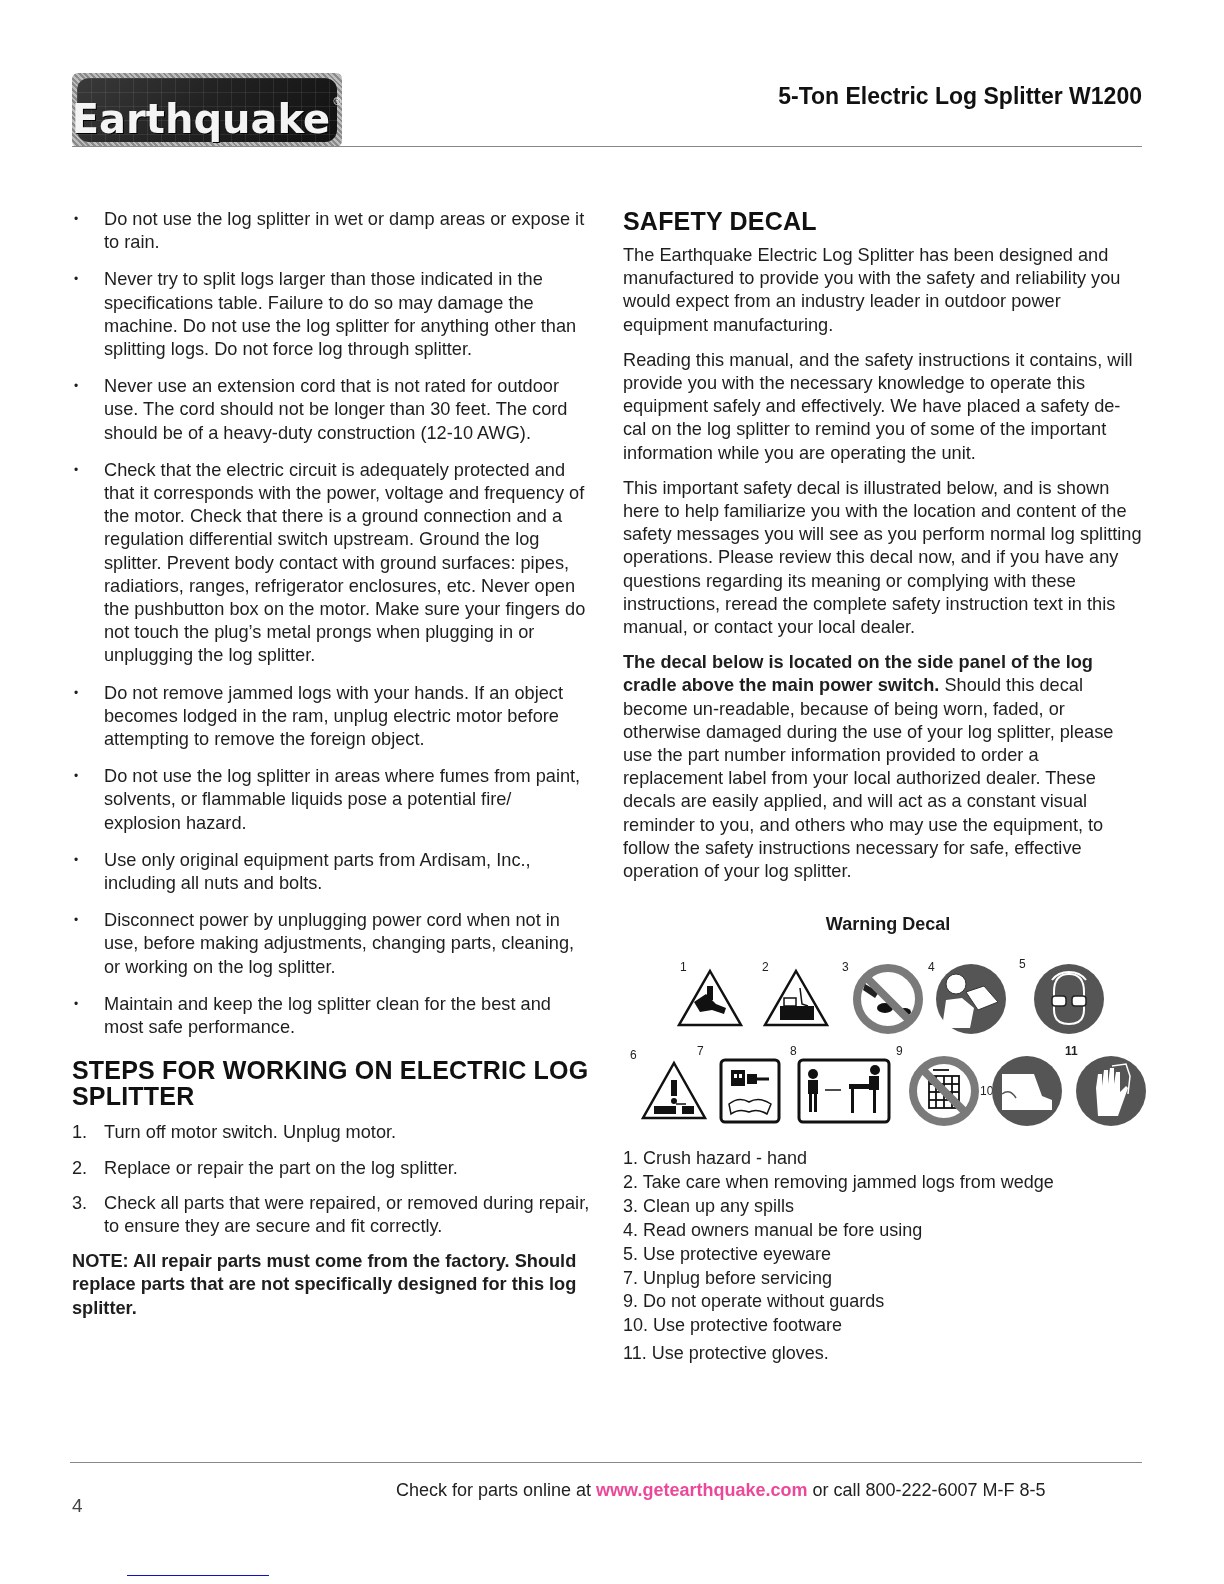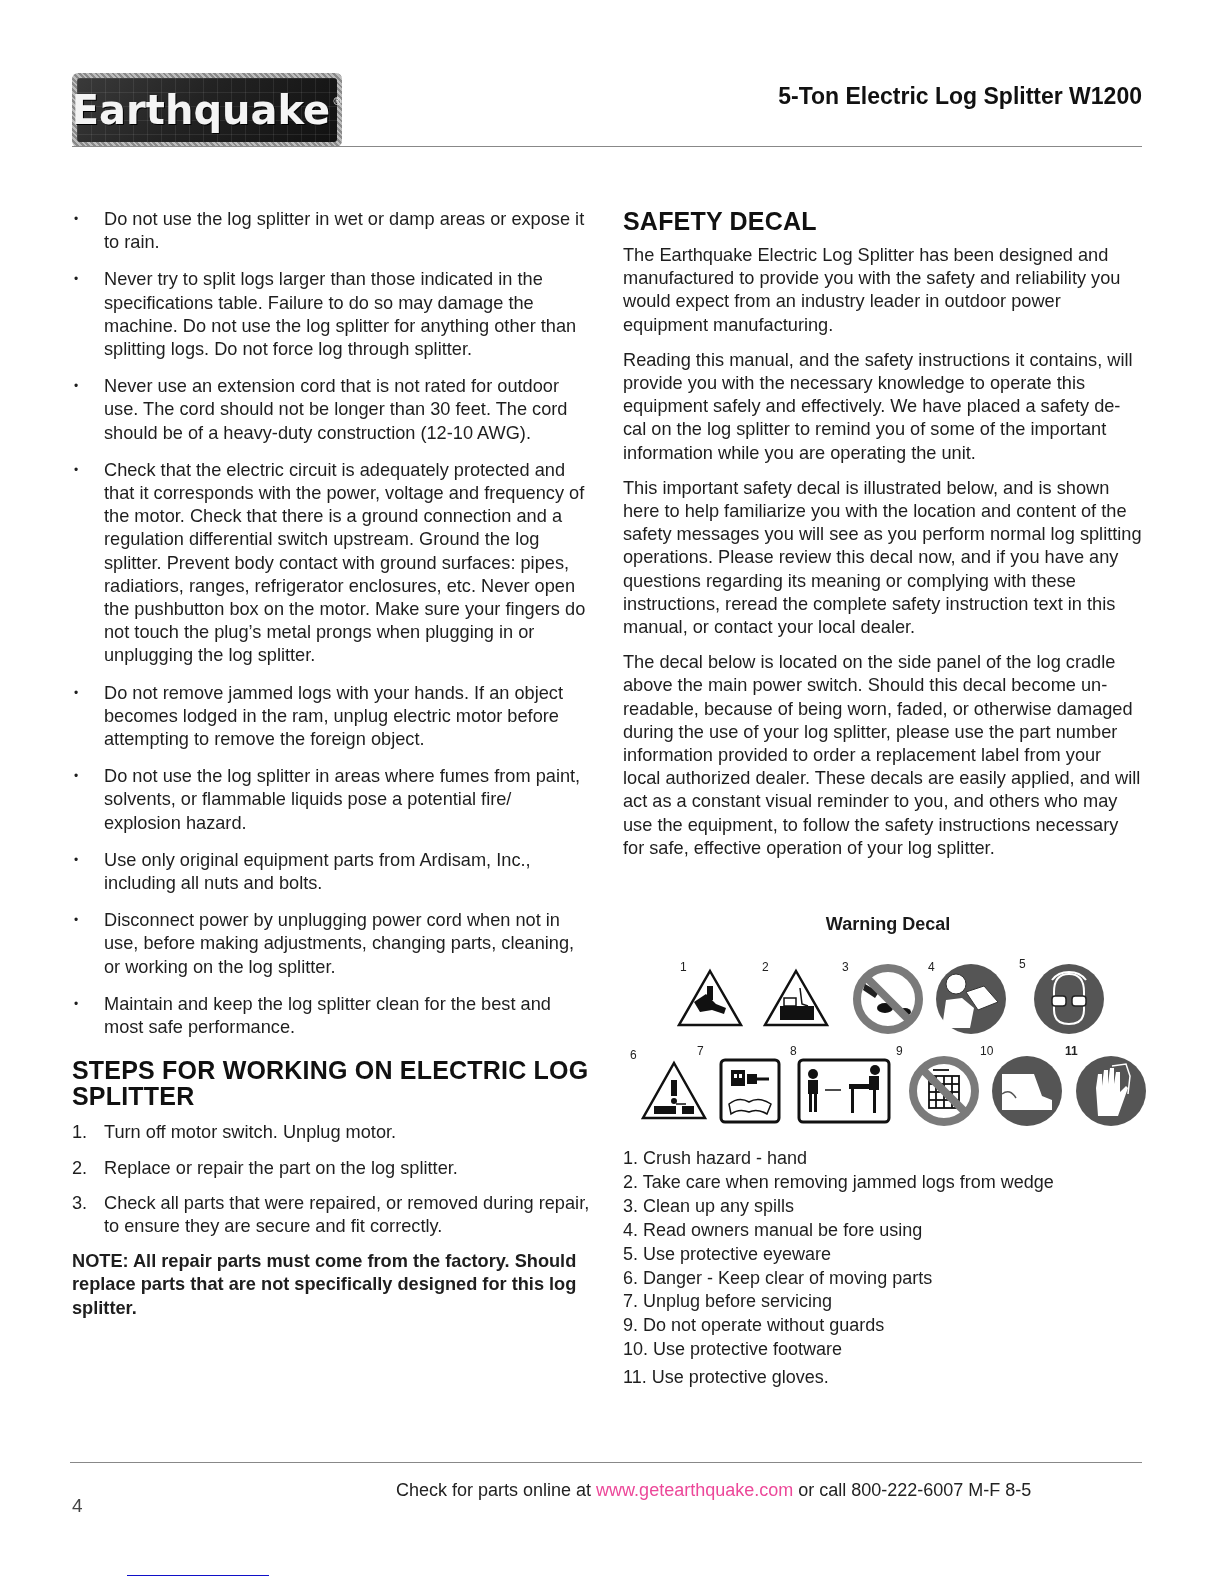--- a/index.html
+++ b/index.html
@@ -2,23 +2,23 @@
 <html><head>
 <meta charset="utf-8">
 <style>
   * { box-sizing: border-box; margin: 0; padding: 0; }
   html, body { width: 1224px; height: 1584px; background: #ffffff; }
   body { position: relative; font-family: "DejaVu Sans", "Liberation Sans", sans-serif; color: #1a1a1a; overflow: hidden; }
 
   
   .logo { position: absolute; left: 72px; top: 73px; width: 270px; height: 74px; border-radius: 6px;
           background: repeating-linear-gradient(45deg, #8a8a8a 0 2px, #bdbdbd 2px 4px); padding: 5px; }
-  .logo-inner { width: 100%; height: 100%; border-radius: 3px;
+  .logo-inner { width: 100%; height: 100%; border-radius: 12px;
           background: linear-gradient(135deg, #3a3a3a 0%, #222 45%, #111 100%);
-          display: flex; align-items: center; justify-content: center; position: relative; }
+          display: flex; align-items: flex-end; justify-content: center; position: relative; }
   .logo-inner::before { content: ""; position: absolute; inset: 0;
           background-image: linear-gradient(rgba(255,255,255,0.08) 1px, transparent 1px), linear-gradient(90deg, rgba(255,255,255,0.08) 1px, transparent 1px);
           background-size: 14px 14px; }
   .logo-text { position: relative; font-family: "DejaVu Sans", sans-serif; font-weight: bold; font-size: 40px; color: #f4f4f4; letter-spacing: 0px;
           text-shadow: 1px 1px 0 #000; }
   .logo-reg { position: relative; font-size: 10px; color: #eee; align-self: flex-start; margin-top: 18px; margin-left: 2px; }
 
   .hdr-right { position: absolute; right: 82px; top: 82px; text-align: right; }
   .hdr-sub { font-family: "Liberation Sans", sans-serif; font-size: 19px; color: #222; line-height: 24px; }
   .hdr-title { font-family: "Liberation Sans", sans-serif; font-weight: bold; font-size: 23px; color: #111; line-height: 28px; }
@@ -34,21 +34,21 @@
   .bullets li .dot { position: absolute; left: 2px; top: 0; font-size: 12px; }
 
   .sec-title { font-family: "Liberation Sans", sans-serif; font-weight: bold; font-size: 25px; line-height: 26px; color: #111; letter-spacing: 0.2px; }
   .steps { list-style: none; margin-top: 12px; }
   .steps li { position: relative; padding-left: 32px; margin-bottom: 12px; }
   .steps li .num { position: absolute; left: 0; top: 0; }
   .note { font-weight: bold; margin-top: 4px; }
 
   .para { margin-top: 10px; }
   .para + .para { margin-top: 12px; }
-  .b { font-weight: normal; }
+  .b { font-weight: bold; }
 
   
   .decal-title { position: absolute; left: 623px; width: 530px; top: 914px; text-align: center; font-family: "Liberation Sans", sans-serif; font-weight: bold; font-size: 18px; }
   .icon { position: absolute; }
   .icon-num { position: absolute; font-family: "Liberation Sans", sans-serif; font-size: 12px; color: #222; }
 
   .legend { position: absolute; left: 623px; top: 1147px; font-family: "Liberation Sans", sans-serif; font-size: 18px; line-height: 23.9px; color: #1e1e1e; list-style: none; }
 
   
   .ftr-rule { position: absolute; left: 70px; right: 82px; top: 1462px; height: 1px; background: #888; }
@@ -189,42 +189,41 @@
       <line x1="37" y1="22" x2="37" y2="54"></line>
       <line x1="45" y1="22" x2="45" y2="54"></line>
     <line x1="22" y1="30" x2="52" y2="30"></line>
       <line x1="22" y1="38" x2="52" y2="38"></line>
       <line x1="22" y1="46" x2="52" y2="46"></line>
     <line x1="26" y1="16" x2="42" y2="16"></line>
   </g>
   <line x1="16" y1="16" x2="58" y2="58" stroke="#7a7a7a" stroke-width="8"></line>
 </svg>
 
-<span class="icon-num" style="left:980px;top:1044px;">10</span>
+<span class="icon-num" style="left:980px;top:1084px;">10</span>
 <svg class="icon" style="left:990px;top:1054px;" width="74" height="74" viewBox="0 0 74 74">
   <circle cx="37" cy="37" r="35" fill="#555"></circle>
   <path d="M12 48 L12 20 L44 20 L52 42 L62 46 L62 52 L12 52 Z" fill="#fff"></path>
   <rect x="12" y="52" width="50" height="4" fill="#fff"></rect>
   <path d="M12 40 Q20 34 26 44" fill="none" stroke="#555" stroke-width="1.5"></path>
 </svg>
 
 <span class="icon-num" style="left:1065px;top:1044px;font-weight:bold;">11</span>
 <svg class="icon" style="left:1074px;top:1054px;" width="74" height="74" viewBox="0 0 74 74">
   <circle cx="37" cy="37" r="35" fill="#555"></circle>
   <path d="M24 62 L22 34 L24 20 L28 20 L28 32 L30 16 L34 16 L34 30 L36 14 L40 14 L40 30 L42 18 L46 18 L46 38 L52 32 L54 34 L44 62 Z" fill="#fff"></path>
   <path d="M38 12 L52 10 L56 22 L54 40" fill="none" stroke="#fff" stroke-width="1.5"></path>
 </svg>
 
 <ul class="legend">
   <li>1. Crush hazard - hand</li>
   <li>2. Take care when removing jammed logs from wedge</li>
   <li>3. Clean up any spills</li>
   <li>4. Read owners manual be fore using</li>
   <li>5. Use protective eyeware</li>
-  <li>6. Danger - Keep clear of moving parts</li>
   <li>7. Unplug before servicing</li>
   <li>9.  Do not operate without guards</li>
   <li>10. Use protective footware</li>
   <li style="margin-top:4px;">11. Use protective gloves.</li>
 </ul>
 
 <div class="ftr-rule"></div>
 <div class="ftr-text">
   <span>Check for parts online at </span><span class="b">www.getearthquake.com</span><span> or call 800-222-6007 M-F 8-5</span>
 </div>

